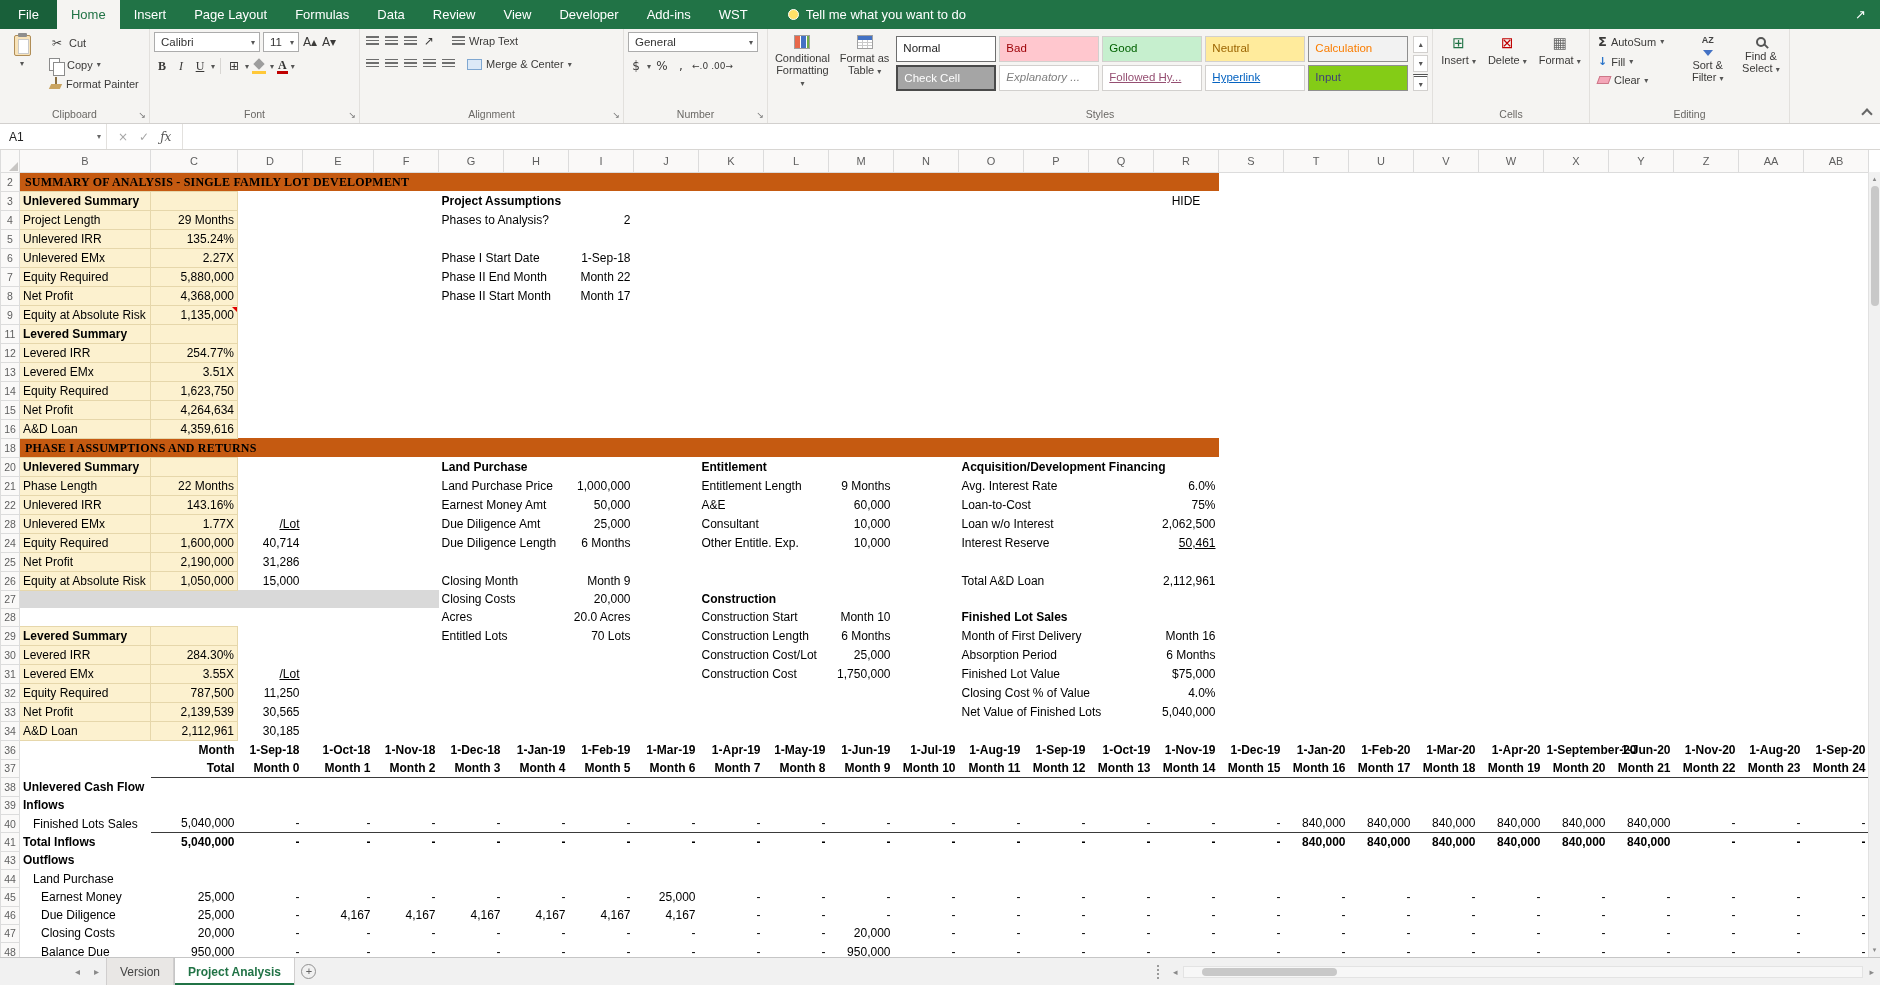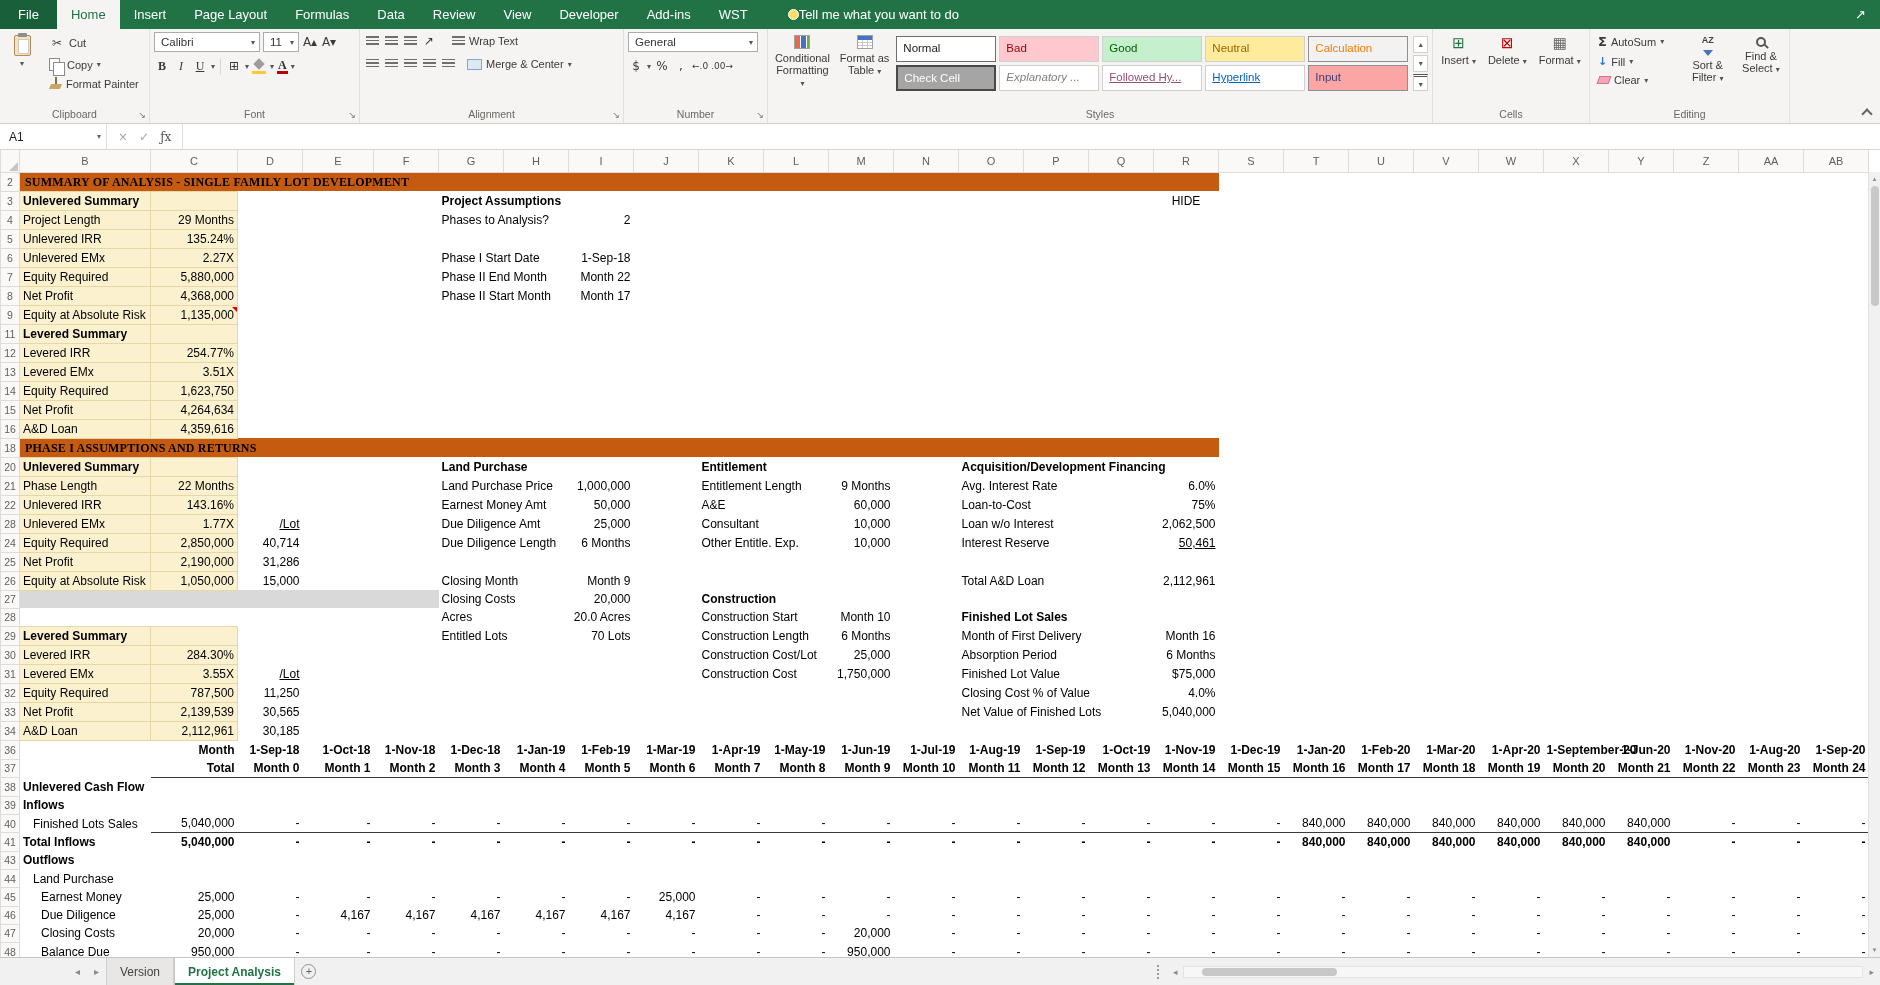--- a/index.html
+++ b/index.html
@@ -5,21 +5,21 @@
   *{box-sizing:border-box;margin:0;padding:0;}
   html,body{width:1880px;height:985px;overflow:hidden;}
   body{font-family:"Liberation Sans",sans-serif;background:#fff;color:#222;font-size:12px;}
 
   
   .tabbar{height:29px;background:#217346;display:flex;align-items:stretch;color:#fff;}
   .tabslot{display:flex;}
   .rtab{display:flex;align-items:center;padding:0 14px;font-size:13px;white-space:nowrap;}
   .rtab.file{background:#19603A;padding:0 18px;}
   .rtab.active{background:#F5F4F2;color:#217346;}
-  .tellme{display:flex;align-items:center;margin-left:26px;font-size:13px;}
+  .tellme{display:flex;align-items:center;gap:7px;margin-left:26px;font-size:13px;}
   .bulb{width:11px;height:11px;border-radius:50%;background:#FFE168;border:1px solid #fff;}
   .sharebox{margin-left:auto;display:flex;align-items:center;padding:0 14px;font-size:13px;font-family:"DejaVu Sans",sans-serif;}
 
   
   .ribbon{height:95px;background:#F5F4F2;border-bottom:1px solid #D2D0CE;display:flex;position:relative;}
   .rgroup{position:relative;border-right:1px solid #E2E0DD;display:flex;flex-direction:column;padding:3px 4px 0;}
   .rbody{flex:1;display:flex;gap:5px;align-items:flex-start;}
   .rbody.col{flex-direction:column;gap:5px;}
   .row{display:flex;align-items:center;gap:3px;}
   .rlabel{height:16px;line-height:15px;text-align:center;font-size:10.5px;color:#6A6865;}
@@ -61,21 +61,21 @@
   .stylecell{border:1px solid #D2D0CE;background:#fff;font-size:11.5px;line-height:23px;padding-left:6px;white-space:nowrap;overflow:hidden;color:#222;}
   .s-normal{border:1px solid #6E6E6E;}
   .s-bad{background:#FFC7CE;color:#9C0006;}
   .s-good{background:#C6EFCE;color:#006100;}
   .s-neutral{background:#FFEB9C;color:#9C6500;}
   .s-calculation{background:#F2F2F2;color:#FA7D00;border:1px solid #8F8F8F;}
   .s-check{background:#A5A5A5;color:#fff;border:2px solid #4A4A4A;}
   .s-explanatory{color:#7F7F7F;font-style:italic;}
   .s-followed{color:#954F72;text-decoration:underline;}
   .s-hyperlink{color:#0563C1;text-decoration:underline;}
-  .s-input{background:#fca5a5;color:#3F3F76;border:1px solid #8F8F8F;}
+  .s-input{background:#84cc16;color:#3F3F76;border:1px solid #8F8F8F;}
   .galnav{display:flex;flex-direction:column;justify-content:center;gap:2px;width:16px;margin-top:4px;}
   .galnav span{display:block;height:17px;border:1px solid #D2D0CE;background:#fff;font-size:8px;text-align:center;line-height:15px;color:#555;font-family:"DejaVu Sans",sans-serif;}
   .ic-cells{font-family:"DejaVu Sans",sans-serif;font-size:15px;line-height:16px;}
   .green{color:#217346;} .red{color:#C00000;} .gray{color:#666;}
   .sigma{font-size:13px;font-weight:bold;font-family:"DejaVu Sans",sans-serif;}
   .fillarrow{color:#2B74C9;font-weight:bold;font-family:"DejaVu Sans",sans-serif;}
   .ic-eraser{width:12px;height:8px;background:#F4A6B8;border:1px solid #CC7788;transform:skewX(-20deg);display:inline-block;}
   .ic-sort{display:flex;flex-direction:column;align-items:center;gap:5px;}
   .az{font-weight:bold;font-size:9px;color:#444;}
   .funnel{width:0;height:0;border-left:5px solid transparent;border-right:5px solid transparent;border-top:6px solid #4472C4;}
@@ -84,21 +84,21 @@
   .collapse{position:absolute;right:9px;bottom:7px;width:9px;height:9px;}
   .collapse::before{content:"";position:absolute;left:1px;top:3px;width:6px;height:6px;border-top:2px solid #666;border-right:2px solid #666;transform:rotate(-45deg);}
 
   
   .fbar{height:26px;background:#fff;border-bottom:1px solid #D8D6D3;display:flex;align-items:stretch;font-size:12px;}
   .namebox{width:107px;display:flex;align-items:center;justify-content:space-between;padding:0 5px 0 9px;border-right:1px solid #E3E1DE;}
   .nb-dd{font-family:"DejaVu Sans",sans-serif;font-size:8px;color:#666;}
   .nb-dd::after{content:"▾";}
   .fbtns{display:flex;align-items:center;gap:11px;padding:0 11px;border-right:1px solid #E3E1DE;}
   .fbtn{color:#A6A6A6;font-size:12px;font-family:"DejaVu Sans",sans-serif;}
-  .fbtn.fx{color:#555;font-family:"DejaVu Serif",serif;}
+  .fbtn.fx{color:#555;font-style:italic;font-family:"DejaVu Serif",serif;}
   .finput{flex:1;background:#fff;}
 
   
   .gridwrap{position:relative;height:807px;overflow:hidden;background:#fff;}
   #grid-table{border-collapse:collapse;table-layout:fixed;width:1868px;}
   #grid-table thead th{height:22px;background:#FAF9F8;border:1px solid #DCDCDC;border-top:none;font-weight:normal;font-size:11px;color:#5F5F5F;text-align:center;padding:0;}
   #grid-table th.corner{position:relative;}
   .corner-tri{position:absolute;right:1px;bottom:1px;width:0;height:0;border-left:9px solid transparent;border-bottom:9px solid #C8C6C4;}
   #grid-table tbody tr{height:18.25px;}
   #grid-table th.rowh{background:#FAF9F8;border:1px solid #DCDCDC;font-weight:normal;font-size:10.5px;color:#5F5F5F;text-align:center;padding:0;}
@@ -971,21 +971,21 @@
           <td></td>
           <td></td>
           <td></td>
           <td></td>
           <td></td>
           <td></td>
         </tr>
         <tr>
           <th class="rowh">24</th>
           <td class="beige">Equity Required</td>
-          <td class="beige r">2,850,000</td>
+          <td class="beige r">1,600,000</td>
           <td class="r">40,714</td>
           <td></td>
           <td></td>
           <td colspan="2">Due Diligence Length</td>
           <td class="blue r">6 Months</td>
           <td></td>
           <td colspan="2">Other Entitle. Exp.</td>
           <td class="blue r">10,000</td>
           <td></td>
           <td colspan="2">Interest Reserve</td>

